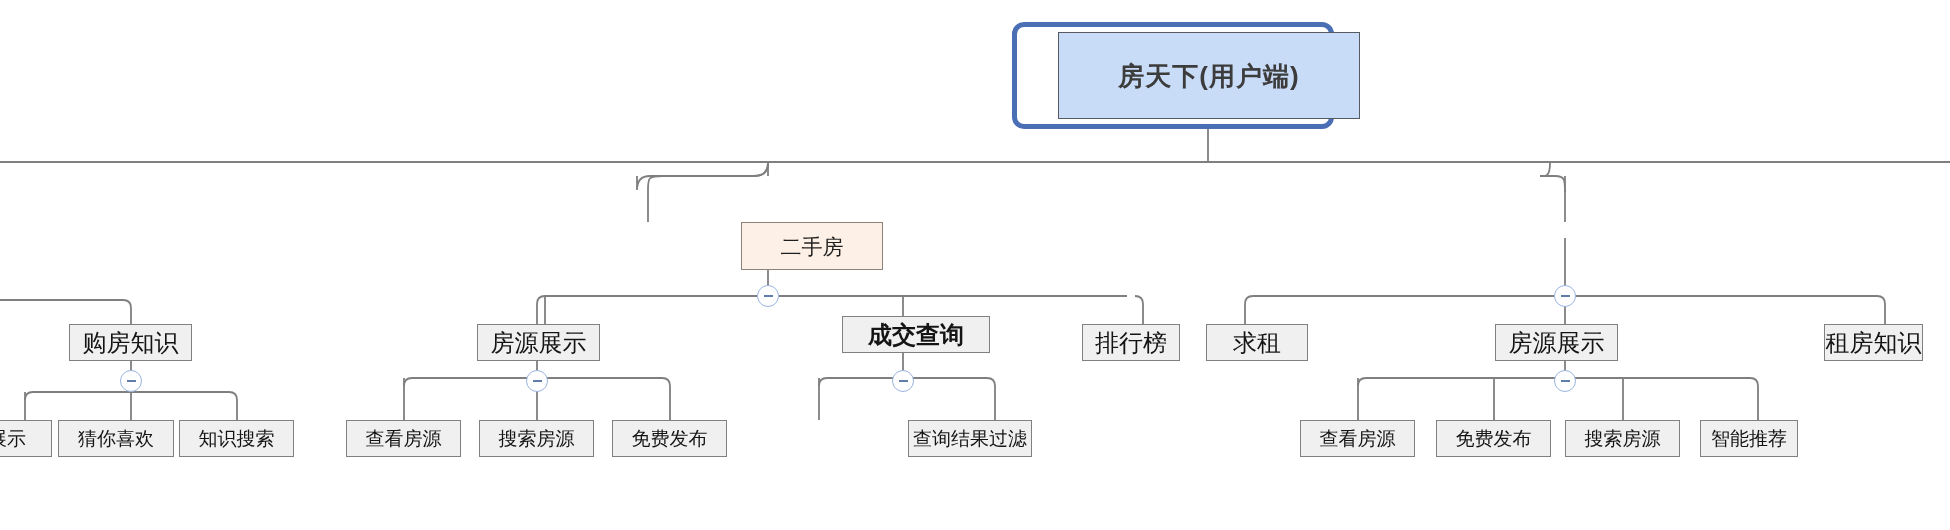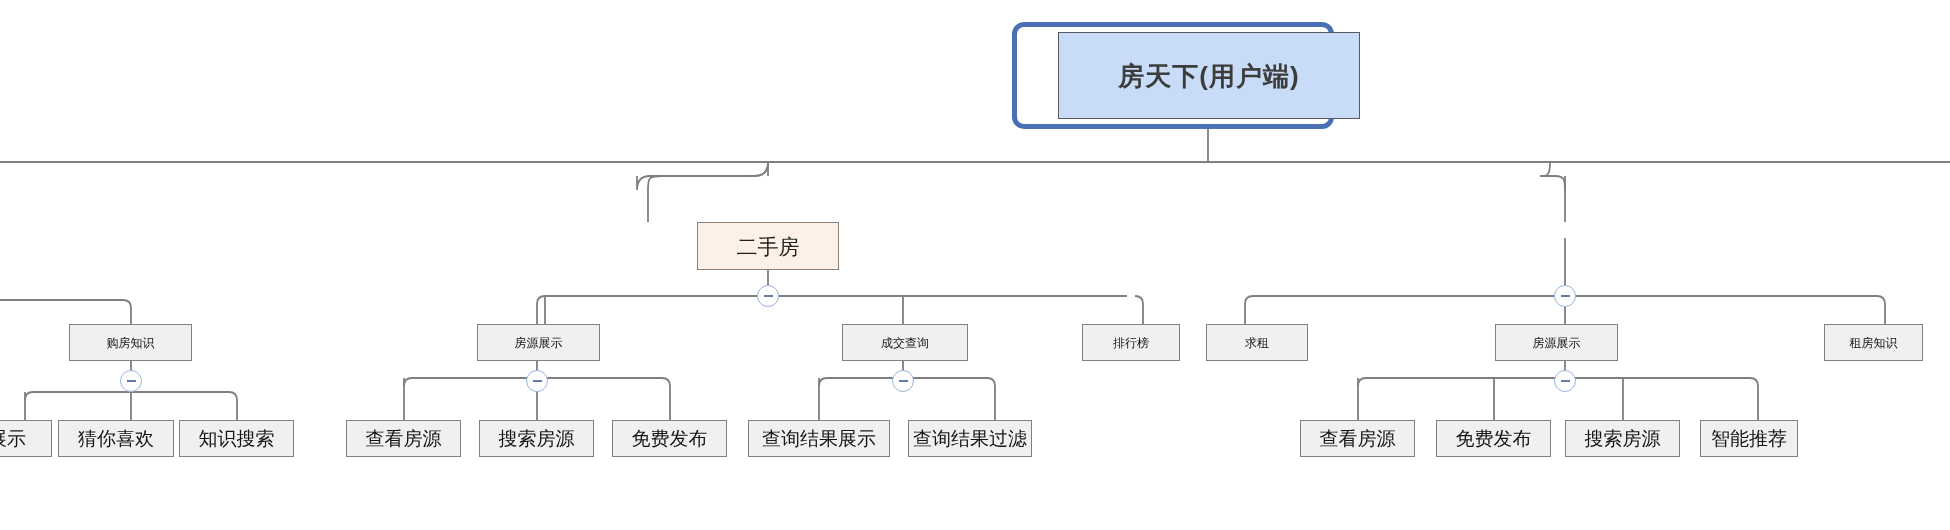--- a/index.html
+++ b/index.html
@@ -58,26 +58,27 @@
     border: 2px solid #ffffff;
     border-radius: 7px;
     background: transparent;
   }
   
   .node.l2 {
     background: #fdf0e6;
     border: 1.6px solid #8c8279;
     font-size: 21px;
     color: #1f1f1f;
+    margin-left: 44px;
   }
   
   .node.l3 {
     background: #f0f0f0;
     border: 1.6px solid #808080;
-    font-size: 12px;
+    font-size: 24px;
     color: #141414;
   }
   
   .node.l4 {
     background: #f0f0f0;
     border: 1.6px solid #808080;
     font-size: 19px;
     color: #141414;
   }
   
@@ -186,21 +187,21 @@
     <span class="minus"></span>
   </div>
 
   <div class="node l3" style="left:477px; top:324px; width:123px; height:37px;">
     <span>房源展示</span>
   </div>
   <div class="toggle" style="left:526px; top:370px;">
     <span class="minus"></span>
   </div>
 
-  <div class="node l3" style="left:842px; top:324px; width:126px; height:37px;">
+  <div class="node l3" style="left:842px; top:316px; width:148px; height:37px;font-weight:bold;">
     <span>成交查询</span>
   </div>
   <div class="toggle" style="left:892px; top:370px;">
     <span class="minus"></span>
   </div>
 
   <div class="node l3" style="left:1082px; top:324px; width:98px; height:37px;">
     <span>排行榜</span>
   </div>
 
@@ -236,23 +237,20 @@
   </div>
 
   <div class="node l4" style="left:479px; top:420px; width:115px; height:37px;">
     <span>搜索房源</span>
   </div>
 
   <div class="node l4" style="left:612px; top:420px; width:115px; height:37px;">
     <span>免费发布</span>
   </div>
 
-  <div class="node l4" style="left:748px; top:420px; width:142px; height:37px;">
-    <span>查询结果展示</span>
-  </div>
 
   <div class="node l4" style="left:908px; top:420px; width:124px; height:37px;">
     <span>查询结果过滤</span>
   </div>
 
   <div class="node l4" style="left:1300px; top:420px; width:115px; height:37px;">
     <span>查看房源</span>
   </div>
 
   <div class="node l4" style="left:1436px; top:420px; width:115px; height:37px;">

